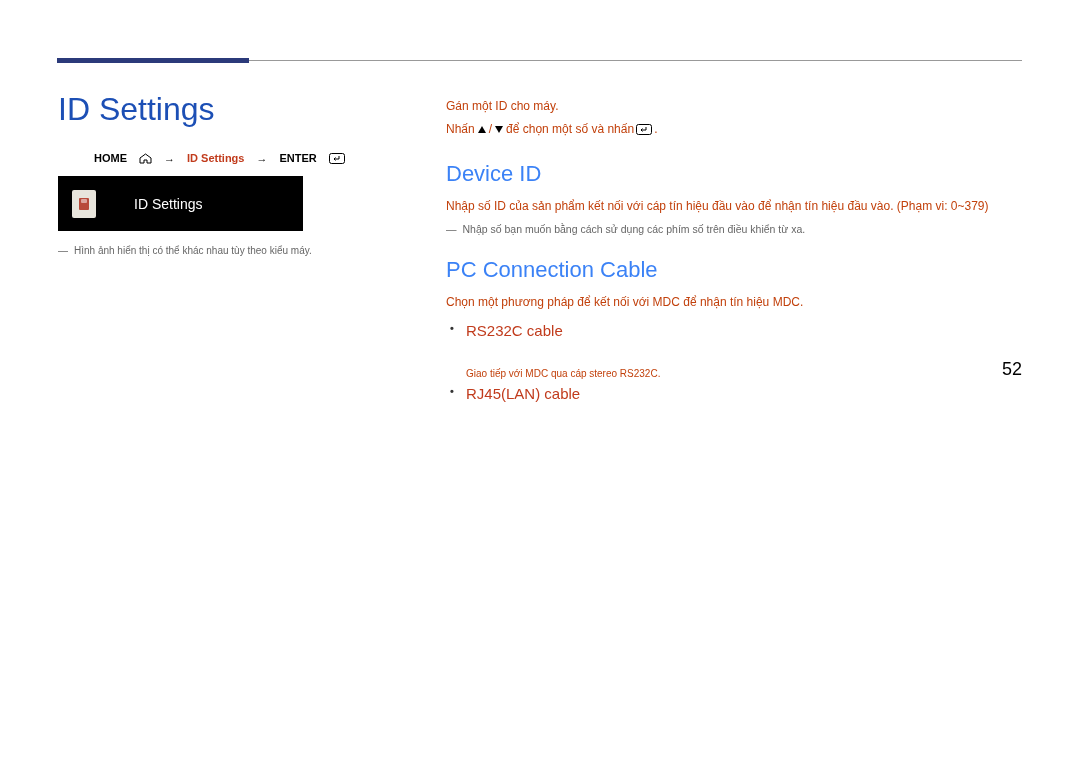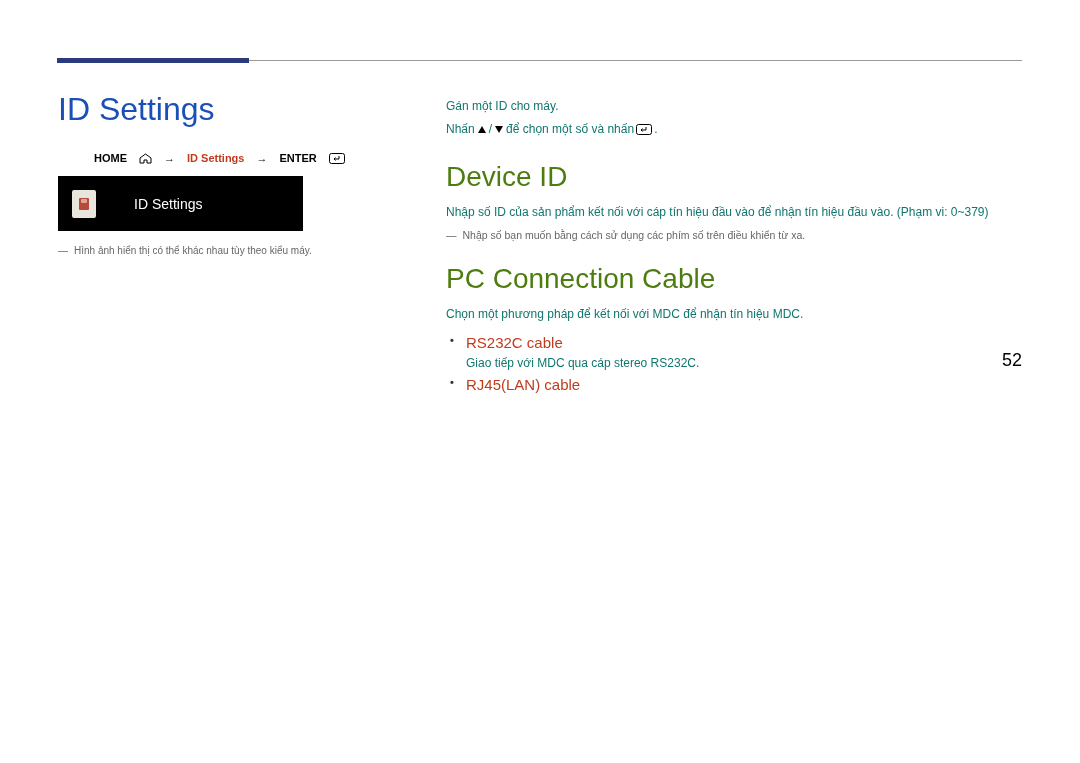--- a/index.html
+++ b/index.html
@@ -102,31 +102,31 @@
   }
   .left-note {
     font-size: 10px;
     color: #666;
     display: flex;
     gap: 6px;
   }
   .left-note .dash { color: #666; }
   .body-text {
     font-size: 12px;
-    color: #0f766e;
+    color: #c2410c;
     line-height: 1.6;
     margin-bottom: 4px;
     display: flex;
     align-items: center;
     flex-wrap: wrap;
     gap: 2px;
   }
   .section-heading {
-    font-size: 28px;
-    color: #4d7c0f;
+    font-size: 22px;
+    color: #3b82f6;
     font-weight: 400;
     margin-top: 22px;
     margin-bottom: 10px;
   }
   .sub-note {
     font-size: 10.5px;
     color: #666;
     margin-top: 6px;
     display: flex;
     gap: 6px;
@@ -148,22 +148,23 @@
     font-weight: bold;
     flex-shrink: 0;
   }
   .bullet-content { flex: 1; }
   .bullet-title {
     color: #c13b1c;
     font-weight: normal;
     font-size: 15px;
   }
   .bullet-desc {
-    color: #0f766e;
-    font-size: 12px;
+    color: #c2410c;
+    font-size: 10px;
+    margin-top: 24px;
   }
   .page-number {
     position: absolute;
     bottom: 28px;
     right: 58px;
     font-size: 18px;
     color: #000000;
   }
   
   .ico {

